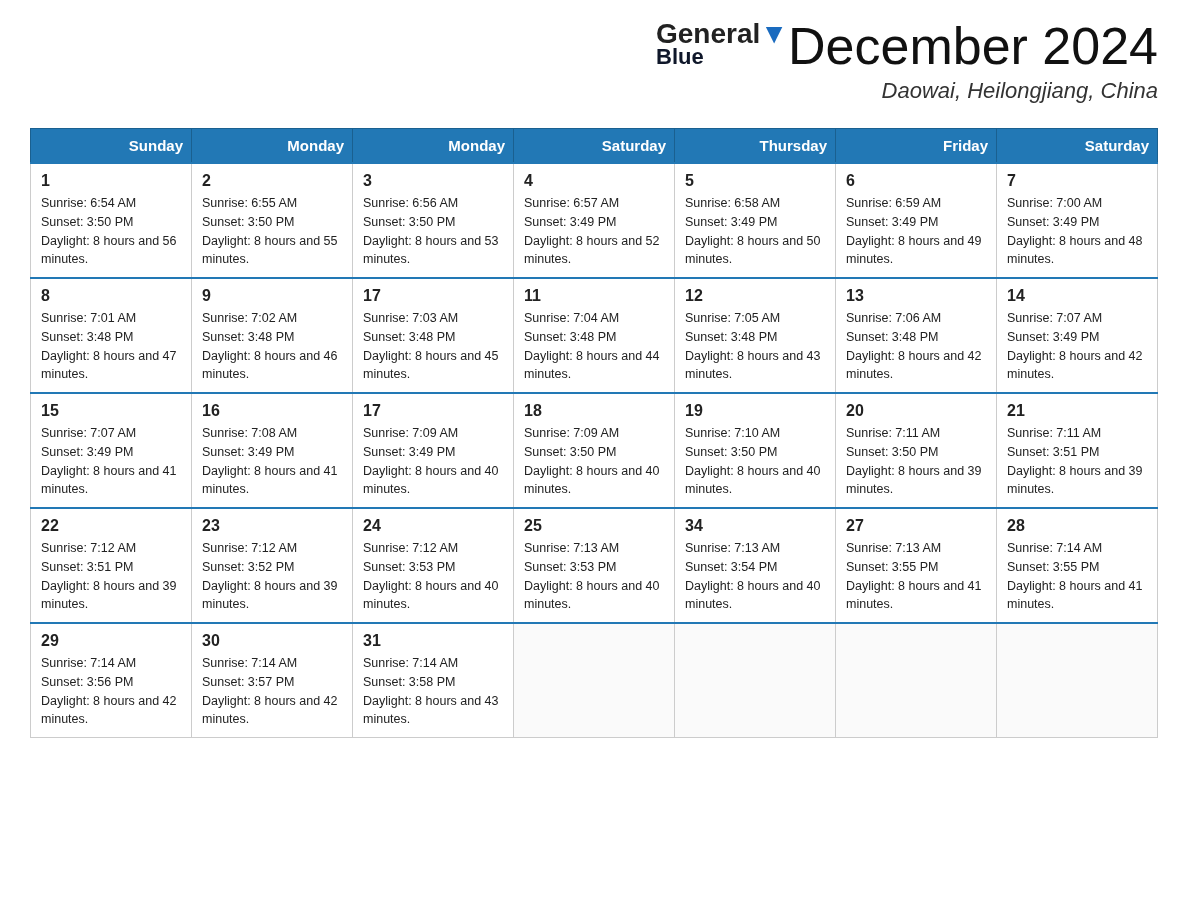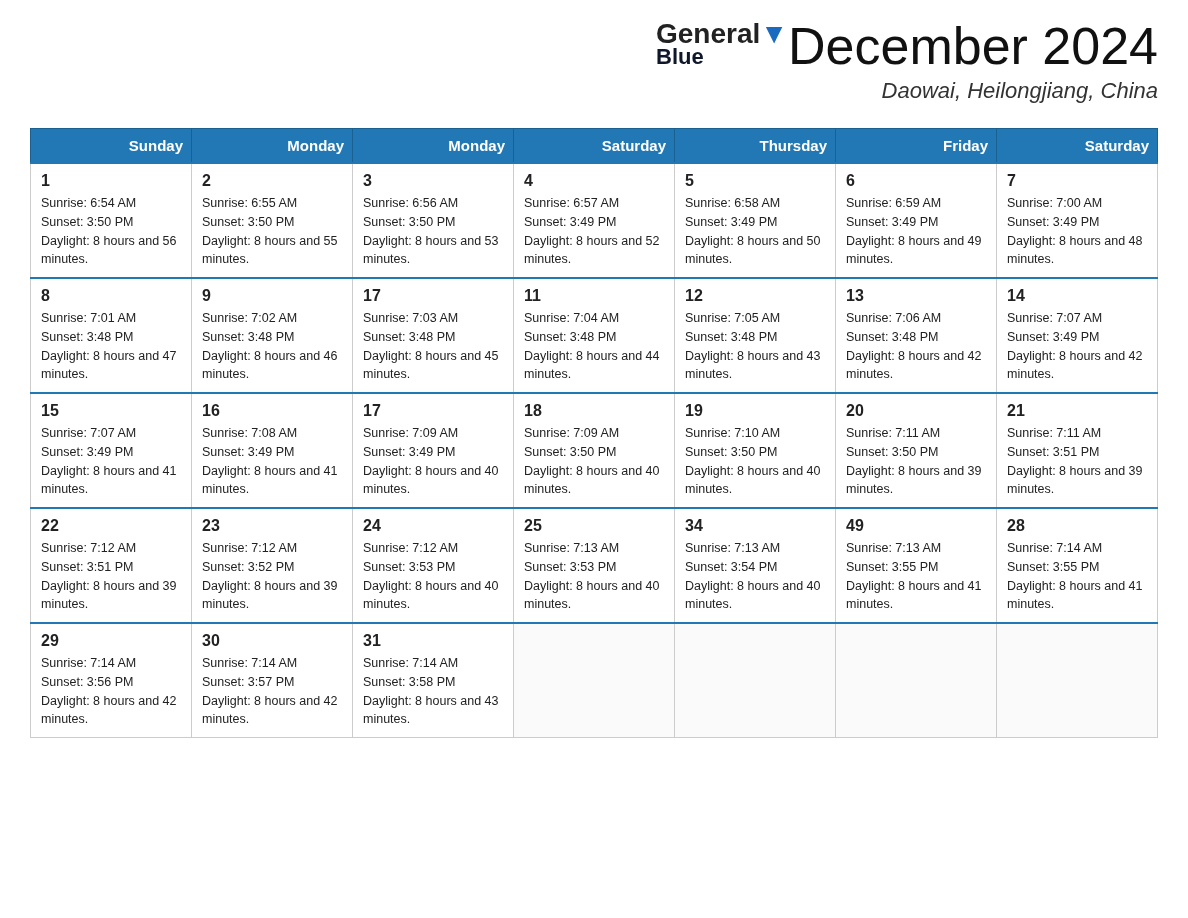--- a/index.html
+++ b/index.html
@@ -223,21 +223,21 @@
         </td>
         <td>
           <span class="day-num">25</span>
           <div class="day-info">Sunrise: 7:13 AM<br>Sunset: 3:53 PM<br>Daylight: 8 hours and 40 minutes.</div>
         </td>
         <td>
           <span class="day-num">34</span>
           <div class="day-info">Sunrise: 7:13 AM<br>Sunset: 3:54 PM<br>Daylight: 8 hours and 40 minutes.</div>
         </td>
         <td>
-          <span class="day-num">49</span>
+          <span class="day-num">27</span>
           <div class="day-info">Sunrise: 7:13 AM<br>Sunset: 3:55 PM<br>Daylight: 8 hours and 41 minutes.</div>
         </td>
         <td>
           <span class="day-num">28</span>
           <div class="day-info">Sunrise: 7:14 AM<br>Sunset: 3:55 PM<br>Daylight: 8 hours and 41 minutes.</div>
         </td>
       </tr>
       <tr>
         <td>
           <span class="day-num">29</span>

